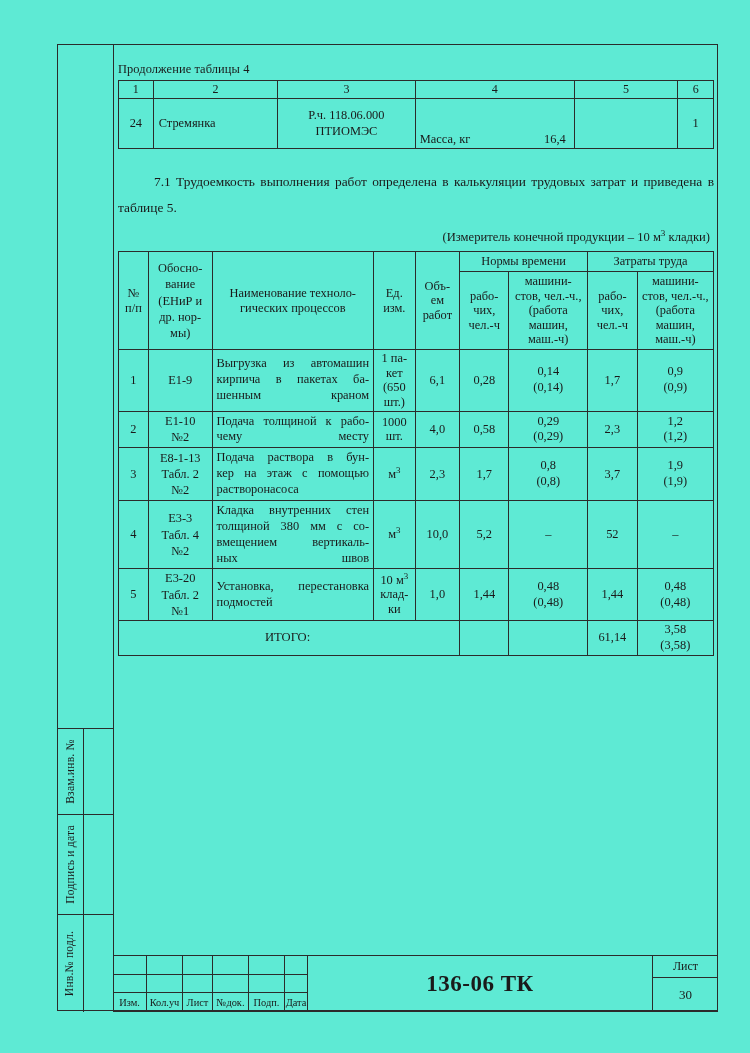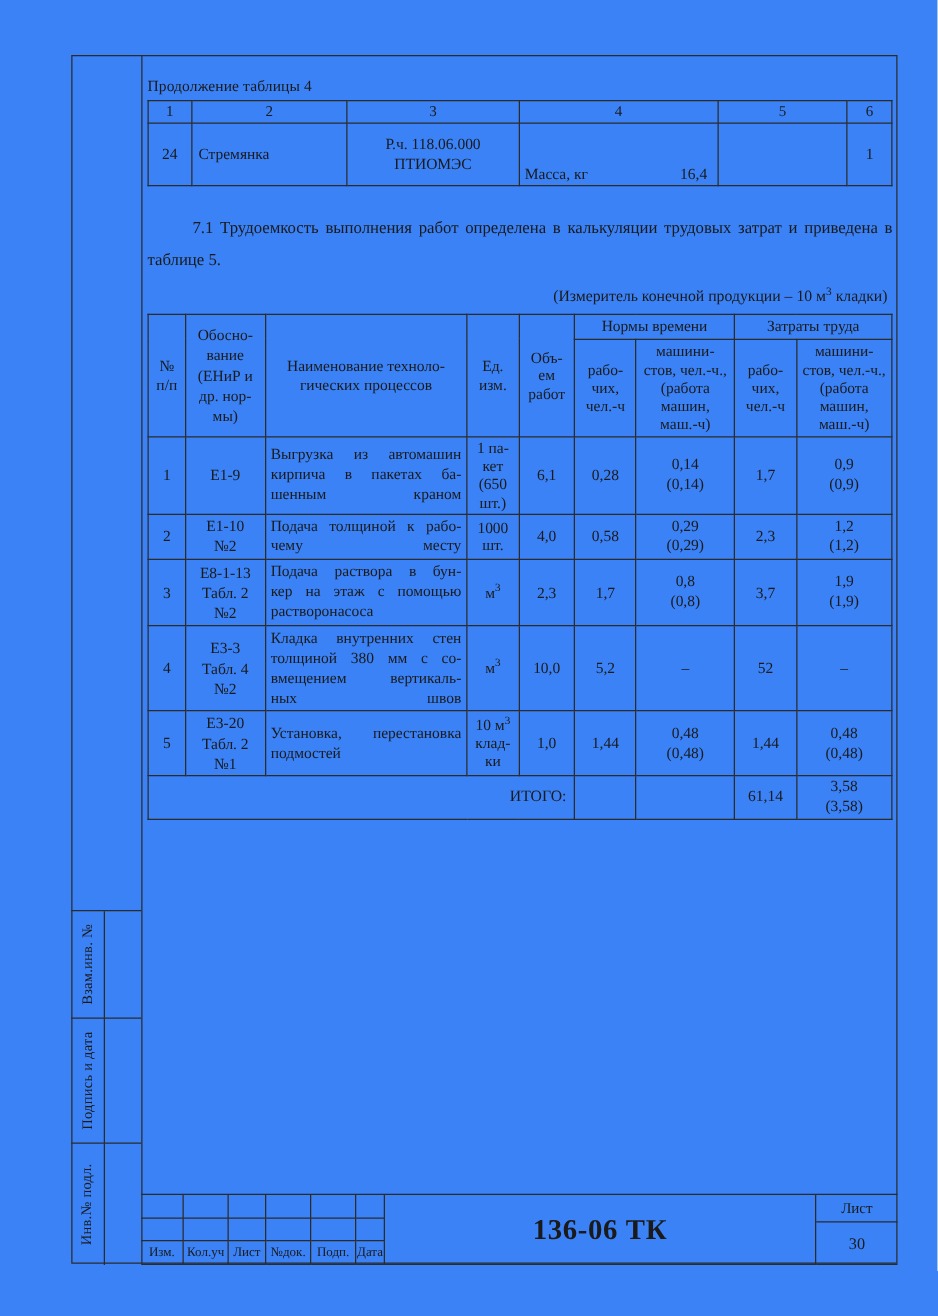--- a/index.html
+++ b/index.html
@@ -8,21 +8,21 @@
     background: #ffffff;
   }
   body {
     font-family: "Liberation Serif", "DejaVu Serif", serif;
     color: #1a1a1a;
   }
   .page {
     position: relative;
     width: 750px;
     height: 1053px;
-    background: #3b82f6;
+    background: #5eead4;
     overflow: hidden;
   }
 
   
   .frame {
     position: absolute;
     left: 57px;
     top: 44px;
     width: 661px;
     height: 967px;
@@ -136,21 +136,20 @@
   .t5 .name-cell {
     text-align: justify;
     text-align-last: justify;
     padding: 2px 4px;
     line-height: 1.28;
     hyphens: manual;
   }
   .t5 .osn-cell { line-height: 1.3; }
   .t5 .pair { line-height: 1.28; }
   .t5 .itogo {
-    text-align: right;
     padding-right: 6px;
     font-size: 12.6px;
   }
   .t5 .blank { }
   sup { font-size: 0.72em; vertical-align: super; line-height: 0; }
 
   
   .side-strip {
     position: absolute;
     left: 57px;

